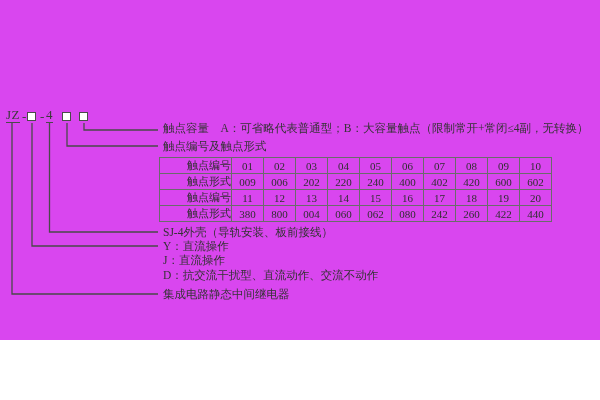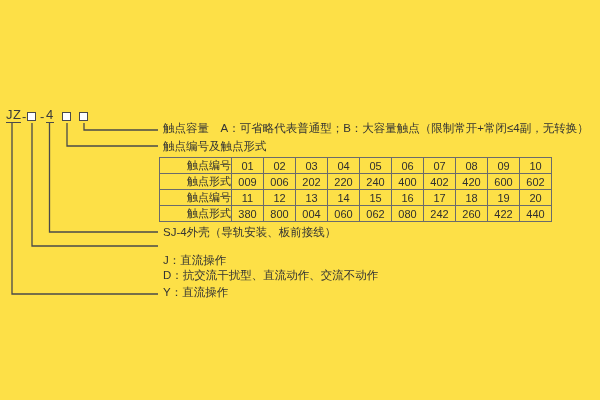--- a/index.html
+++ b/index.html
@@ -1,22 +1,22 @@
 <!DOCTYPE html>
 <html><head>
 <meta charset="utf-8">
 <style>
   html, body { margin: 0; padding: 0; }
   #stage {
     position: relative;
     width: 600px;
-    height: 400px;
-    background: #fde047;
+    height: 340px;
+    background: #d946ef;
     overflow: hidden;
-    font-family: Liberation Sans, sans-serif;
+    font-family: Liberation Serif, serif;
     color: #333333;
   }
   #leader-svg {
     position: absolute;
     left: 0; top: 0;
     width: 600px; height: 400px;
   }
   #leader-svg polyline {
     fill: none;
     stroke: #4a4a4a;
@@ -86,23 +86,24 @@
   <span class="model-part" style="left:22px; top:110px;">-</span>
   <span class="model-box" style="left:27px; top:112px;"></span>
   <span class="model-part" style="left:40px; top:110px;">-</span>
   <span class="model-part model-underline" style="left:46px; top:108px;">4</span>
   <span class="model-box" style="left:62px; top:112px;"></span>
   <span class="model-box" style="left:79px; top:112px;"></span>
 
   <div class="annotation" style="top:122px;">触点容量　A：可省略代表普通型；B：大容量触点（限制常开+常闭≤4副，无转换）</div>
   <div class="annotation" style="top:140px;">触点编号及触点形式</div>
   <div class="annotation" style="top:226px;text-align:center;">SJ-4外壳（导轨安装、板前接线）</div>
-  <div class="annotation" style="top:240px;margin-top:46px;">Y：直流操作</div>
+  <div class="annotation" style="top:240px;">Y：直流操作</div>
   <div class="annotation" style="top:254px;">J：直流操作</div>
   <div class="annotation" style="top:269px;">D：抗交流干扰型、直流动作、交流不动作</div>
+  <div class="annotation" style="top:288px;">集成电路静态中间继电器</div>
 
   <table class="contact-table">
     <colgroup>
       <col class="c-head">
         <col class="c-num">
         <col class="c-num">
         <col class="c-num">
         <col class="c-num">
         <col class="c-num">
       <col class="c-num">

